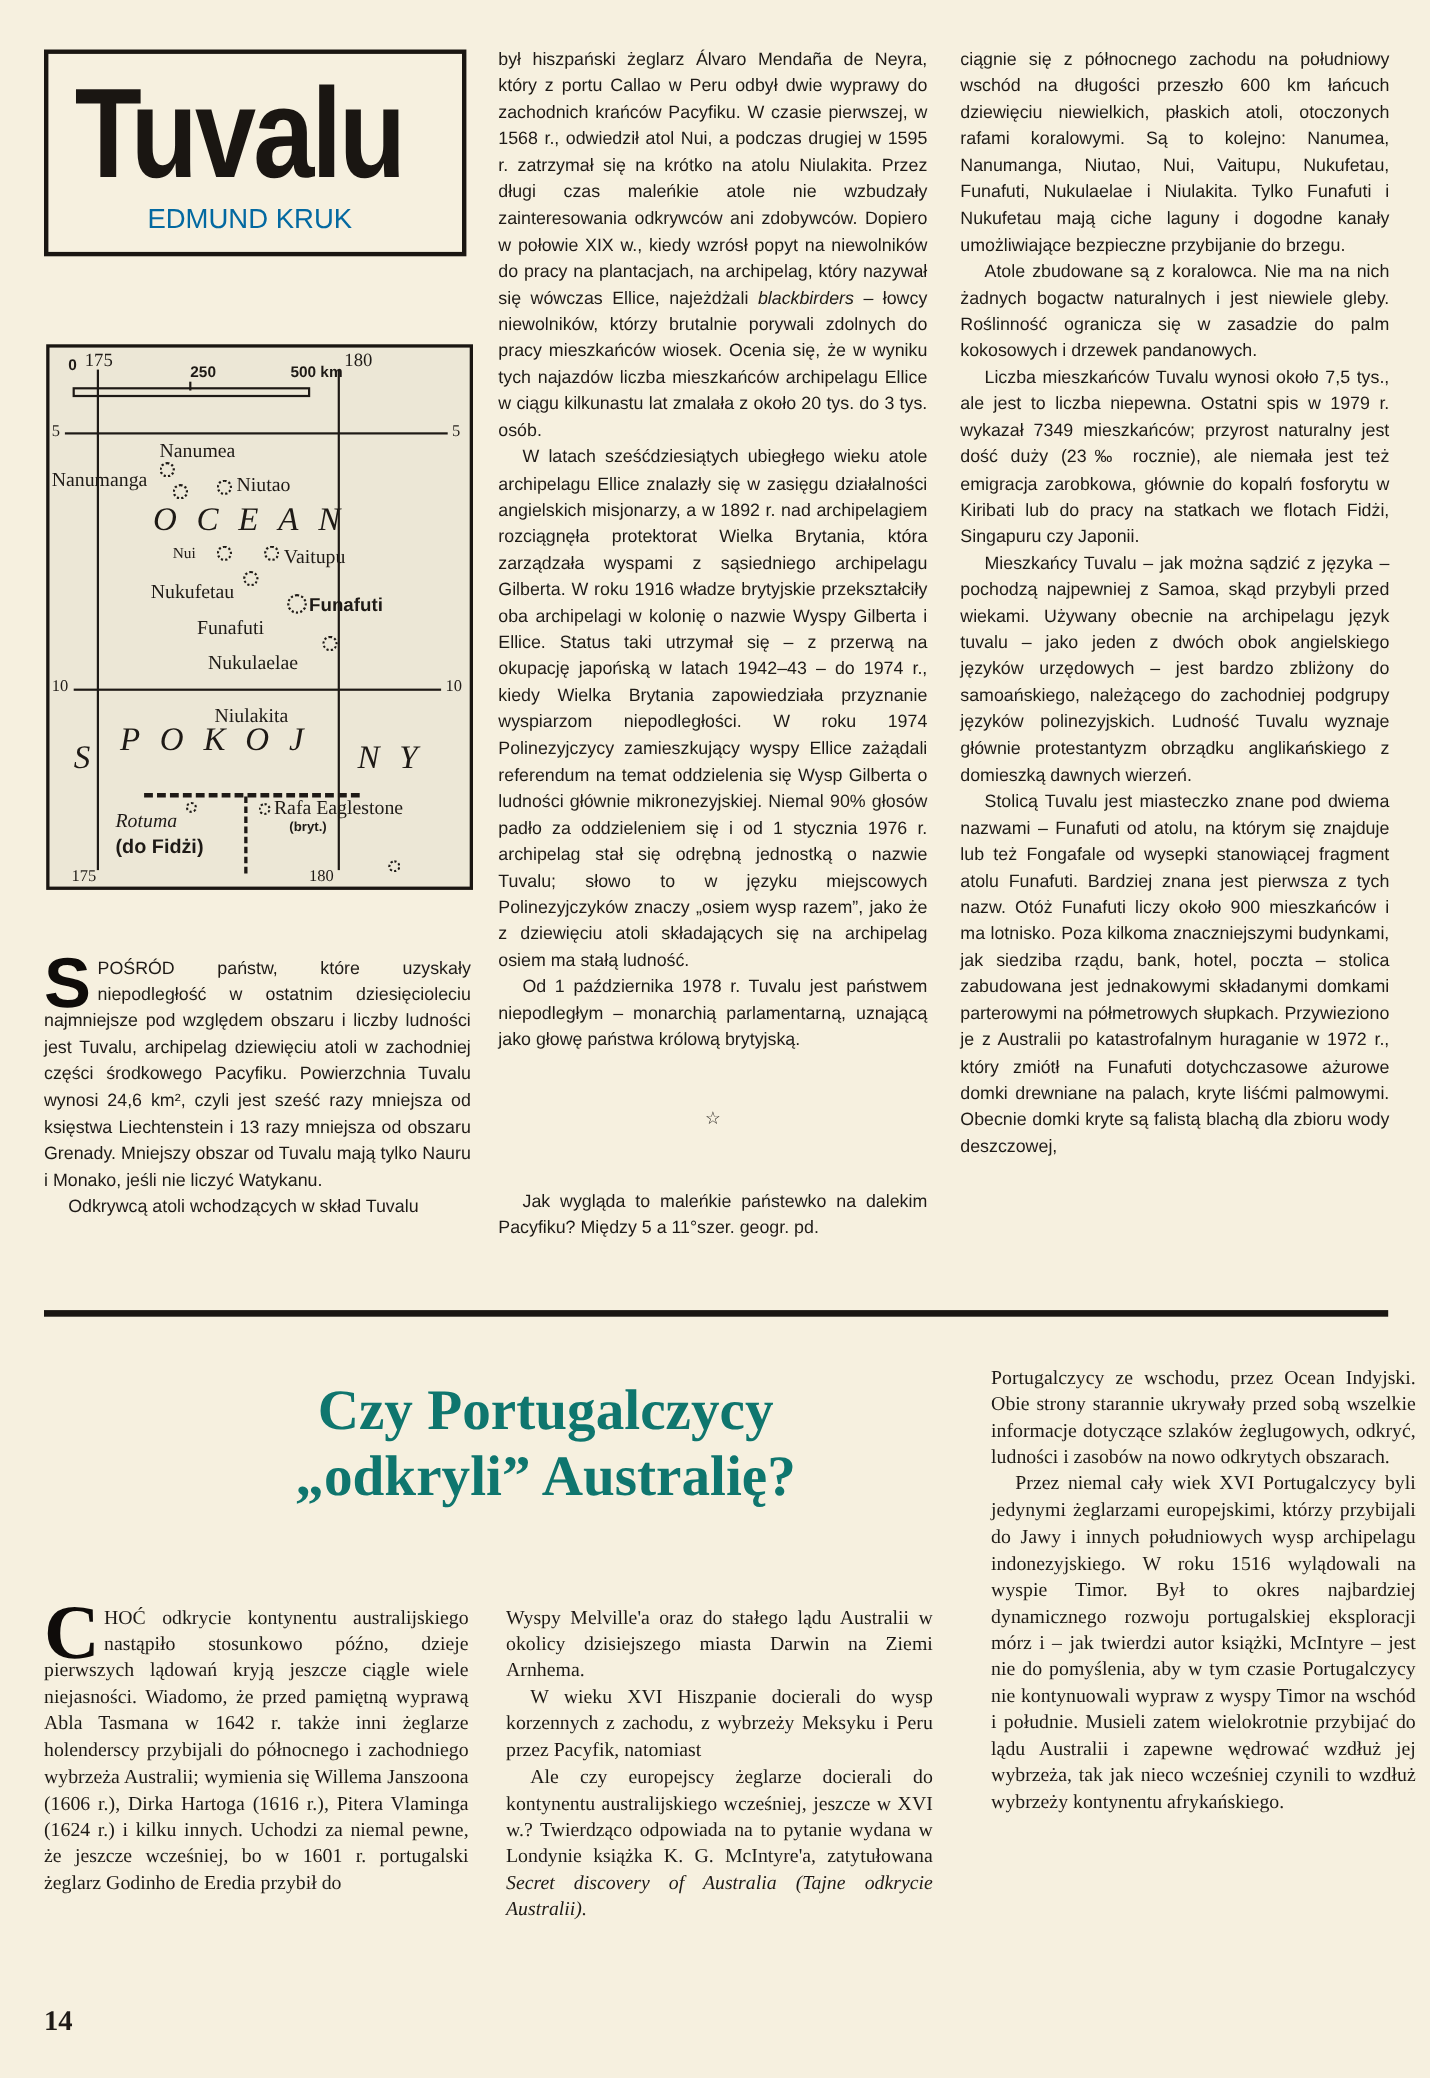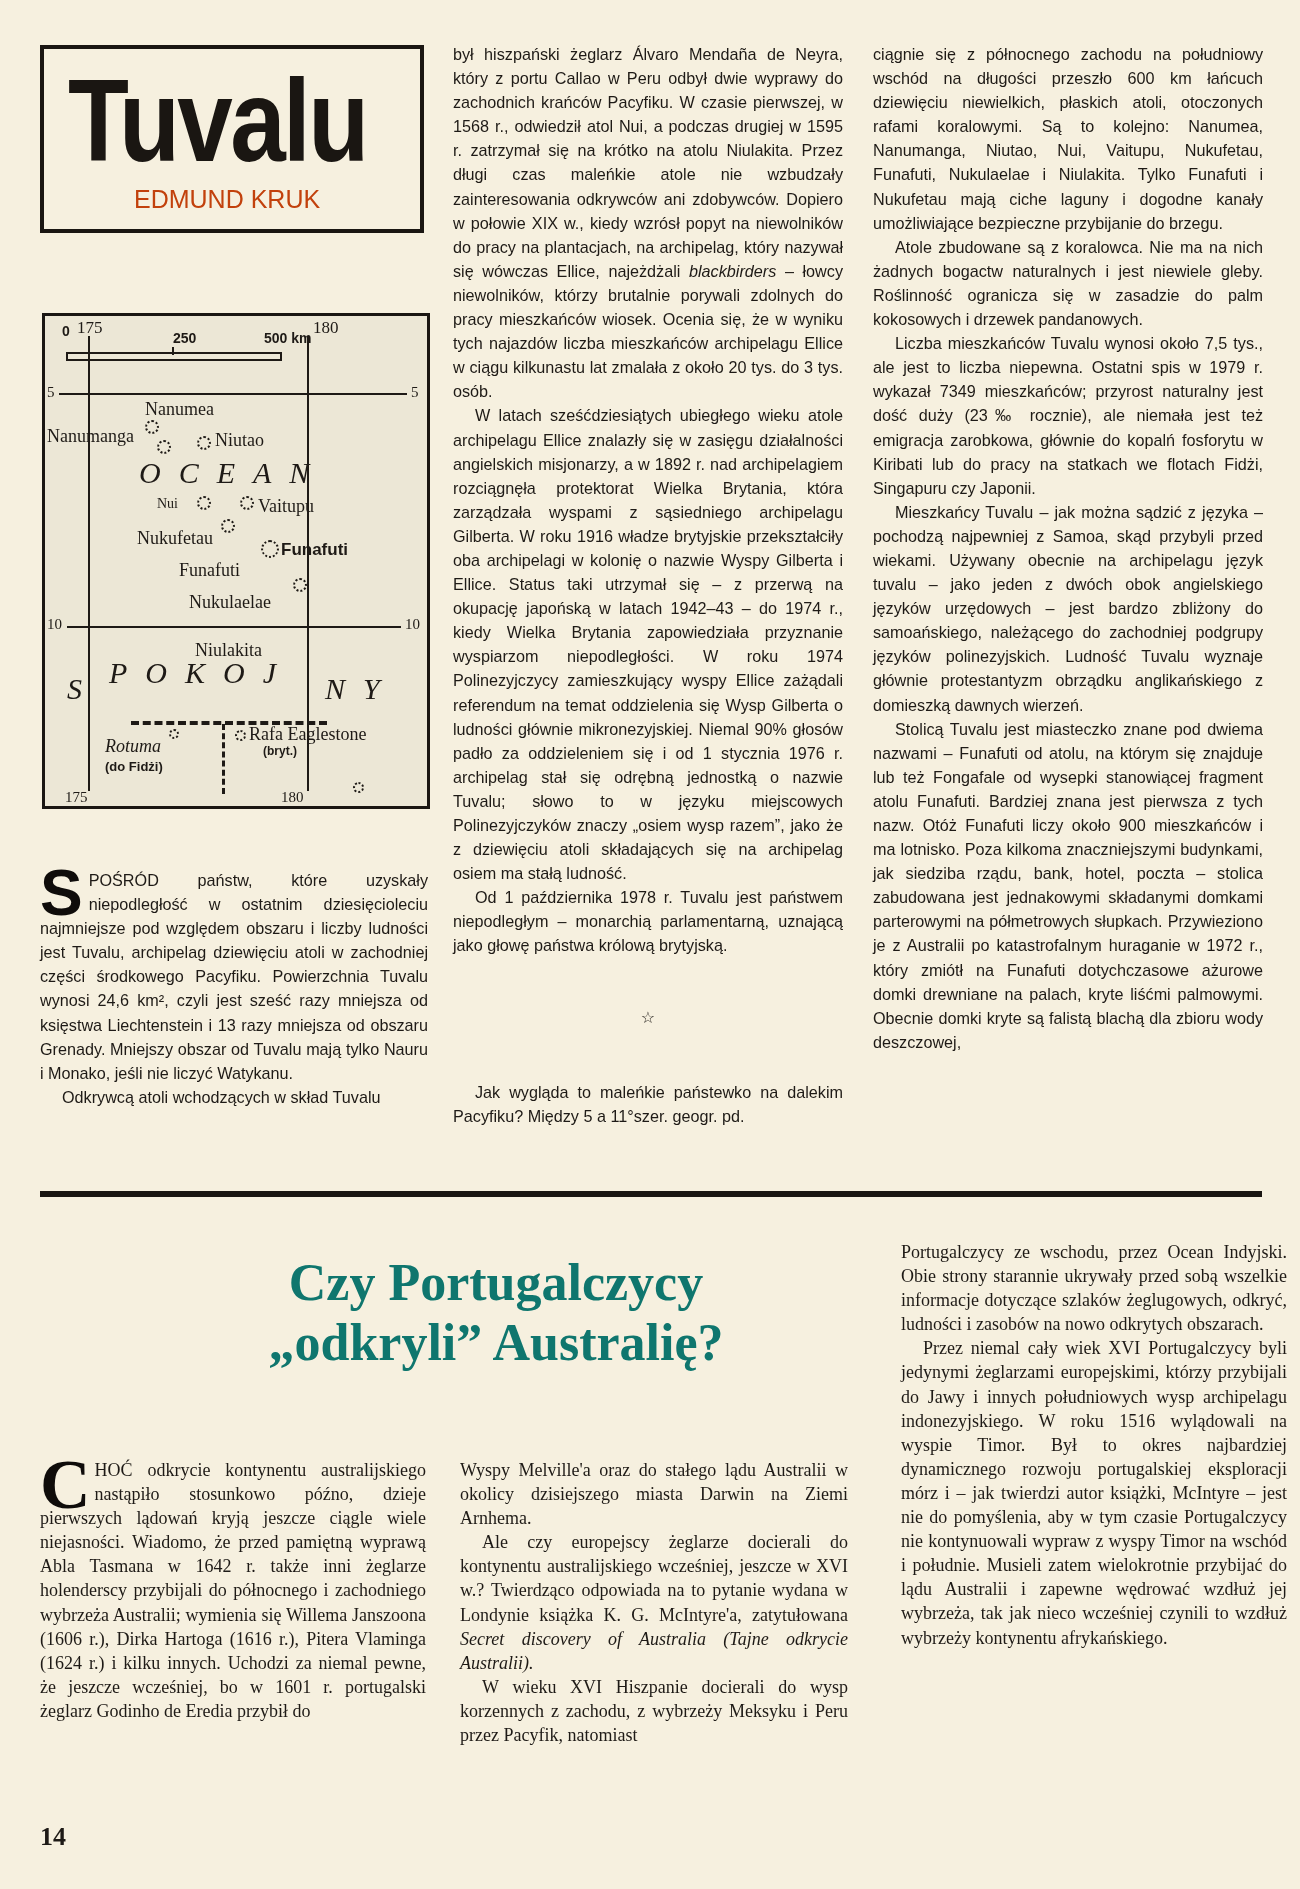--- a/index.html
+++ b/index.html
@@ -17,21 +17,21 @@
       border: 4px solid #1a1612; box-sizing: border-box; text-align: right;
     }
     .title-box .title {
       position: absolute; left: 24px; top: 2px;
       font-family: "Liberation Sans", sans-serif; font-weight: bold;
       font-size: 116px; letter-spacing: -3px; line-height: 140px; color: #1a1612;
       transform: scaleX(0.86); transform-origin: left top;
     }
     .title-box .author {
       position: absolute; left: 90px; top: 136px;
-      font-family: "Liberation Sans", sans-serif; font-size: 25px; color: #c2410c;
+      font-family: "Liberation Sans", sans-serif; font-size: 25px; color: #0369a1;
     }
 
     
     .map {
       position: absolute; left: 42px; top: 313px; width: 388px; height: 496px;
       border: 3px solid #1a1612; box-sizing: border-box;
       background: #ece7d6;
       font-family: "Liberation Serif", serif; color: #1e1a16;
     }
     .map .lbl { position: absolute; white-space: nowrap; }
@@ -150,21 +150,21 @@
 
     <span class="lbl ocean" style="left:22px;top:356px;">S</span>
     <span class="lbl ocean" style="left:64px;top:340px;font-family:Liberation Serif, serif;">POKOJ</span>
     <span class="lbl ocean" style="left:280px;top:356px;">NY</span>
 
     <div class="dash-h" style="left:86px;top:405px;width:196px;"></div>
     <div class="dash-v" style="left:177px;top:408px;height:70px;"></div>
 
     <span class="lbl" style="left:60px;top:420px;font-size:18px;font-style:italic;">Rotuma</span>
     <span class="atoll" style="left:124px;top:413px;width:10px;height:10px;"></span>
-    <span class="lbl sans" style="left:60px;top:443px;font-size:13px;font-weight:bold;">(do Fidżi)</span>
+    <span class="lbl sans" style="left:60px;top:443px;font-size:18px;font-weight:bold;">(do Fidżi)</span>
     <span class="atoll" style="left:190px;top:414px;width:11px;height:11px;"></span>
     <span class="lbl" style="left:204px;top:408px;font-size:18px;text-align:center;">Rafa Eaglestone</span>
     <span class="lbl sans" style="left:218px;top:428px;font-size:12px;font-weight:bold;">(bryt.)</span>
     <span class="atoll" style="left:308px;top:466px;width:11px;height:11px;"></span>
   </div>
 
   <div class="col" style="left:40px;top:868px;width:388px;">
     <p class="noindent"><span class="dropcap-s">S</span><span>POŚRÓD państw, które uzyskały niepodległość w ostatnim dziesięcioleciu najmniejsze pod względem obszaru i liczby ludności jest Tuvalu, archipelag dziewięciu atoli w zachodniej części środkowego Pacyfiku. Powierzchnia Tuvalu wynosi 24,6 km², czyli jest sześć razy mniejsza od księstwa Liechtenstein i 13 razy mniejsza od obszaru Grenady. Mniejszy obszar od Tuvalu mają tylko Nauru i Monako, jeśli nie liczyć Watykanu.</span></p>
     <p>Odkrywcą atoli wchodzących w skład Tuvalu</p>
   </div>
@@ -191,22 +191,22 @@
     <div>Czy Portugalczycy</div>
     <div>„odkryli” Australię?</div>
   </div>
 
   <div class="scol" style="left:40px;top:1458px;width:386px;">
     <p class="noindent"><span class="dropcap-c">C</span><span>HOĆ odkrycie kontynentu australijskiego nastąpiło stosunkowo późno, dzieje pierwszych lądowań kryją jeszcze ciągle wiele niejasności. Wiadomo, że przed pamiętną wyprawą Abla Tasmana w 1642 r. także inni żeglarze holenderscy przybijali do północnego i zachodniego wybrzeża Australii; wymienia się Willema Janszoona (1606 r.), Dirka Hartoga (1616 r.), Pitera Vlaminga (1624 r.) i kilku innych. Uchodzi za niemal pewne, że jeszcze wcześniej, bo w 1601 r. portugalski żeglarz Godinho de Eredia przybił do</span></p>
   </div>
 
   <div class="scol" style="left:460px;top:1458px;width:388px;">
     <p class="noindent">Wyspy Melville'a oraz do stałego lądu Australii w okolicy dzisiejszego miasta Darwin na Ziemi Arnhema.</p>
+    <p>W wieku XVI Hiszpanie docierali do wysp korzennych z zachodu, z wybrzeży Meksyku i Peru przez Pacyfik, natomiast</p>
     <p><span>Ale czy europejscy żeglarze docierali do kontynentu australijskiego wcześniej, jeszcze w XVI w.? Twierdząco odpowiada na to pytanie wydana w Londynie książka K. G. McIntyre'a, zatytułowana </span><i>Secret discovery of Australia (Tajne odkrycie Australii).</i></p>
-    <p>W wieku XVI Hiszpanie docierali do wysp korzennych z zachodu, z wybrzeży Meksyku i Peru przez Pacyfik, natomiast</p>
   </div>
 
   <div class="scol" style="left:878px;top:1240px;width:386px;margin-left:23px;">
     <p class="noindent">Portugalczycy ze wschodu, przez Ocean Indyjski. Obie strony starannie ukrywały przed sobą wszelkie informacje dotyczące szlaków żeglugowych, odkryć, ludności i zasobów na nowo odkrytych obszarach.</p>
     <p>Przez niemal cały wiek XVI Portugalczycy byli jedynymi żeglarzami europejskimi, którzy przybijali do Jawy i innych południowych wysp archipelagu indonezyjskiego. W roku 1516 wylądowali na wyspie Timor. Był to okres najbardziej dynamicznego rozwoju portugalskiej eksploracji mórz i – jak twierdzi autor książki, McIntyre – jest nie do pomyślenia, aby w tym czasie Portugalczycy nie kontynuowali wypraw z wyspy Timor na wschód i południe. Musieli zatem wielokrotnie przybijać do lądu Australii i zapewne wędrować wzdłuż jej wybrzeża, tak jak nieco wcześniej czynili to wzdłuż wybrzeży kontynentu afrykańskiego.</p>
   </div>
 
   <div class="page-number">14</div>
 </div>
 

